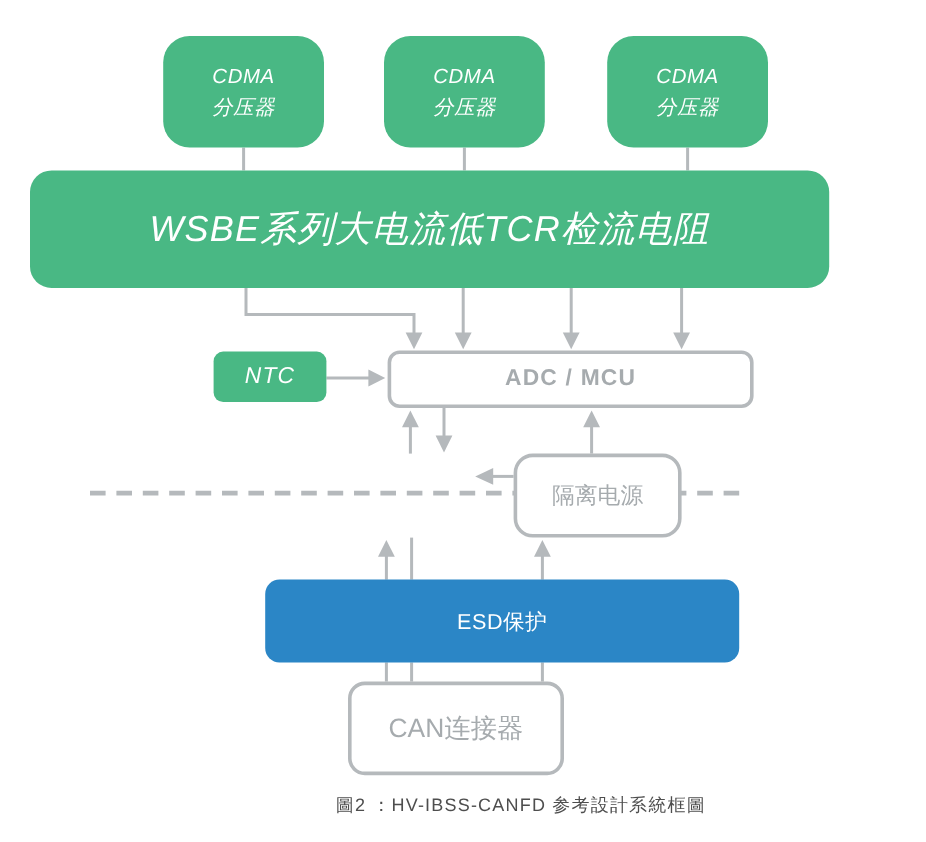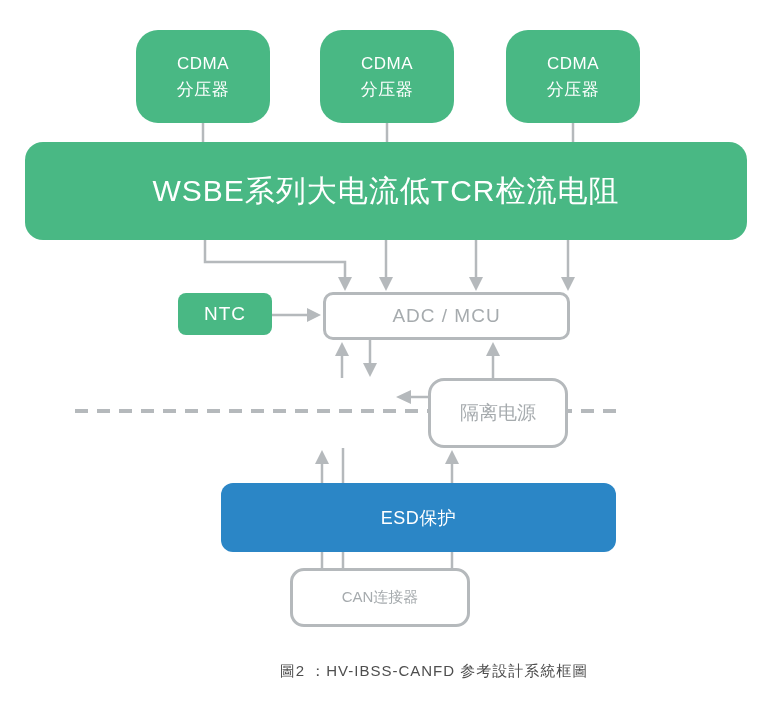--- a/index.html
+++ b/index.html
@@ -9,50 +9,50 @@
     background: #ffffff;
     font-family: "Liberation Sans", sans-serif;
     overflow: hidden;
   }
   .layer { position: absolute; left: 0; top: 0; z-index: 1; }
   .node {
     position: absolute; z-index: 2;
     display: flex; align-items: center; justify-content: center;
     text-align: center; box-sizing: border-box;
   }
-  .green  { background: #49b884; color: #ffffff; }
+  .green  { background: #49b884; color: #ffffff; font-style: italic; }
   .blue   { background: #2b86c6; color: #ffffff; margin-left: 48px; }
   .outline{ background: #ffffff; border: 3px solid #b5b9bc; color: #a6abae; }
 
   .cdma { width: 134px; height: 93px; top: 30px; border-radius: 22px;
           font-size: 17px; line-height: 1.5; letter-spacing: 0.5px; flex-direction: column; }
   .cdma-1 { left: 136px; }
   .cdma-2 { left: 320px; }
   .cdma-3 { left: 506px; }
 
-  .wsbe { left: 25px; top: 142px; width: 722px; height: 98px;
+  .wsbe { left: 25px; top: 142px; width: 666px; height: 98px;
           border-radius: 18px; font-size: 30px; letter-spacing: 1px; }
 
   .ntc  { left: 178px; top: 293px; width: 94px; height: 42px;
           border-radius: 8px; font-size: 19px; letter-spacing: 1px; text-align: center; }
 
-  .adc  { left: 323px; top: 292px; width: 247px; height: 48px;
-          border-radius: 10px; font-size: 19px; letter-spacing: 1px; }
+  .adc  { left: 323px; top: 292px; width: 305px; height: 48px;
+          border-radius: 10px; font-size: 19px; letter-spacing: 1px; font-weight: bold; }
 
   .xcvr { left: 175px; top: 378px; width: 218px; height: 70px;
           border-radius: 16px; font-size: 19px; }
 
   .pwr  { left: 428px; top: 378px; width: 140px; height: 70px;
           border-radius: 16px; font-size: 19px; }
 
   .esd  { left: 173px; top: 483px; width: 395px; height: 69px;
           border-radius: 12px; font-size: 18px; letter-spacing: 0.5px; }
 
-  .conn { left: 290px; top: 568px; width: 180px; height: 59px;
-          border-radius: 14px; font-size: 15px; }
+  .conn { left: 290px; top: 568px; width: 180px; height: 78px;
+          border-radius: 14px; font-size: 22px; }
 
   .caption {
     position: absolute; left: 0; top: 662px; width: 772px; z-index: 2;
     text-align: center; font-size: 15px; color: #4e4e4e; letter-spacing: 1px; padding-left: 48px;
   }
 </style>
 </head>
 <body>
 
 <div class="canvas">

